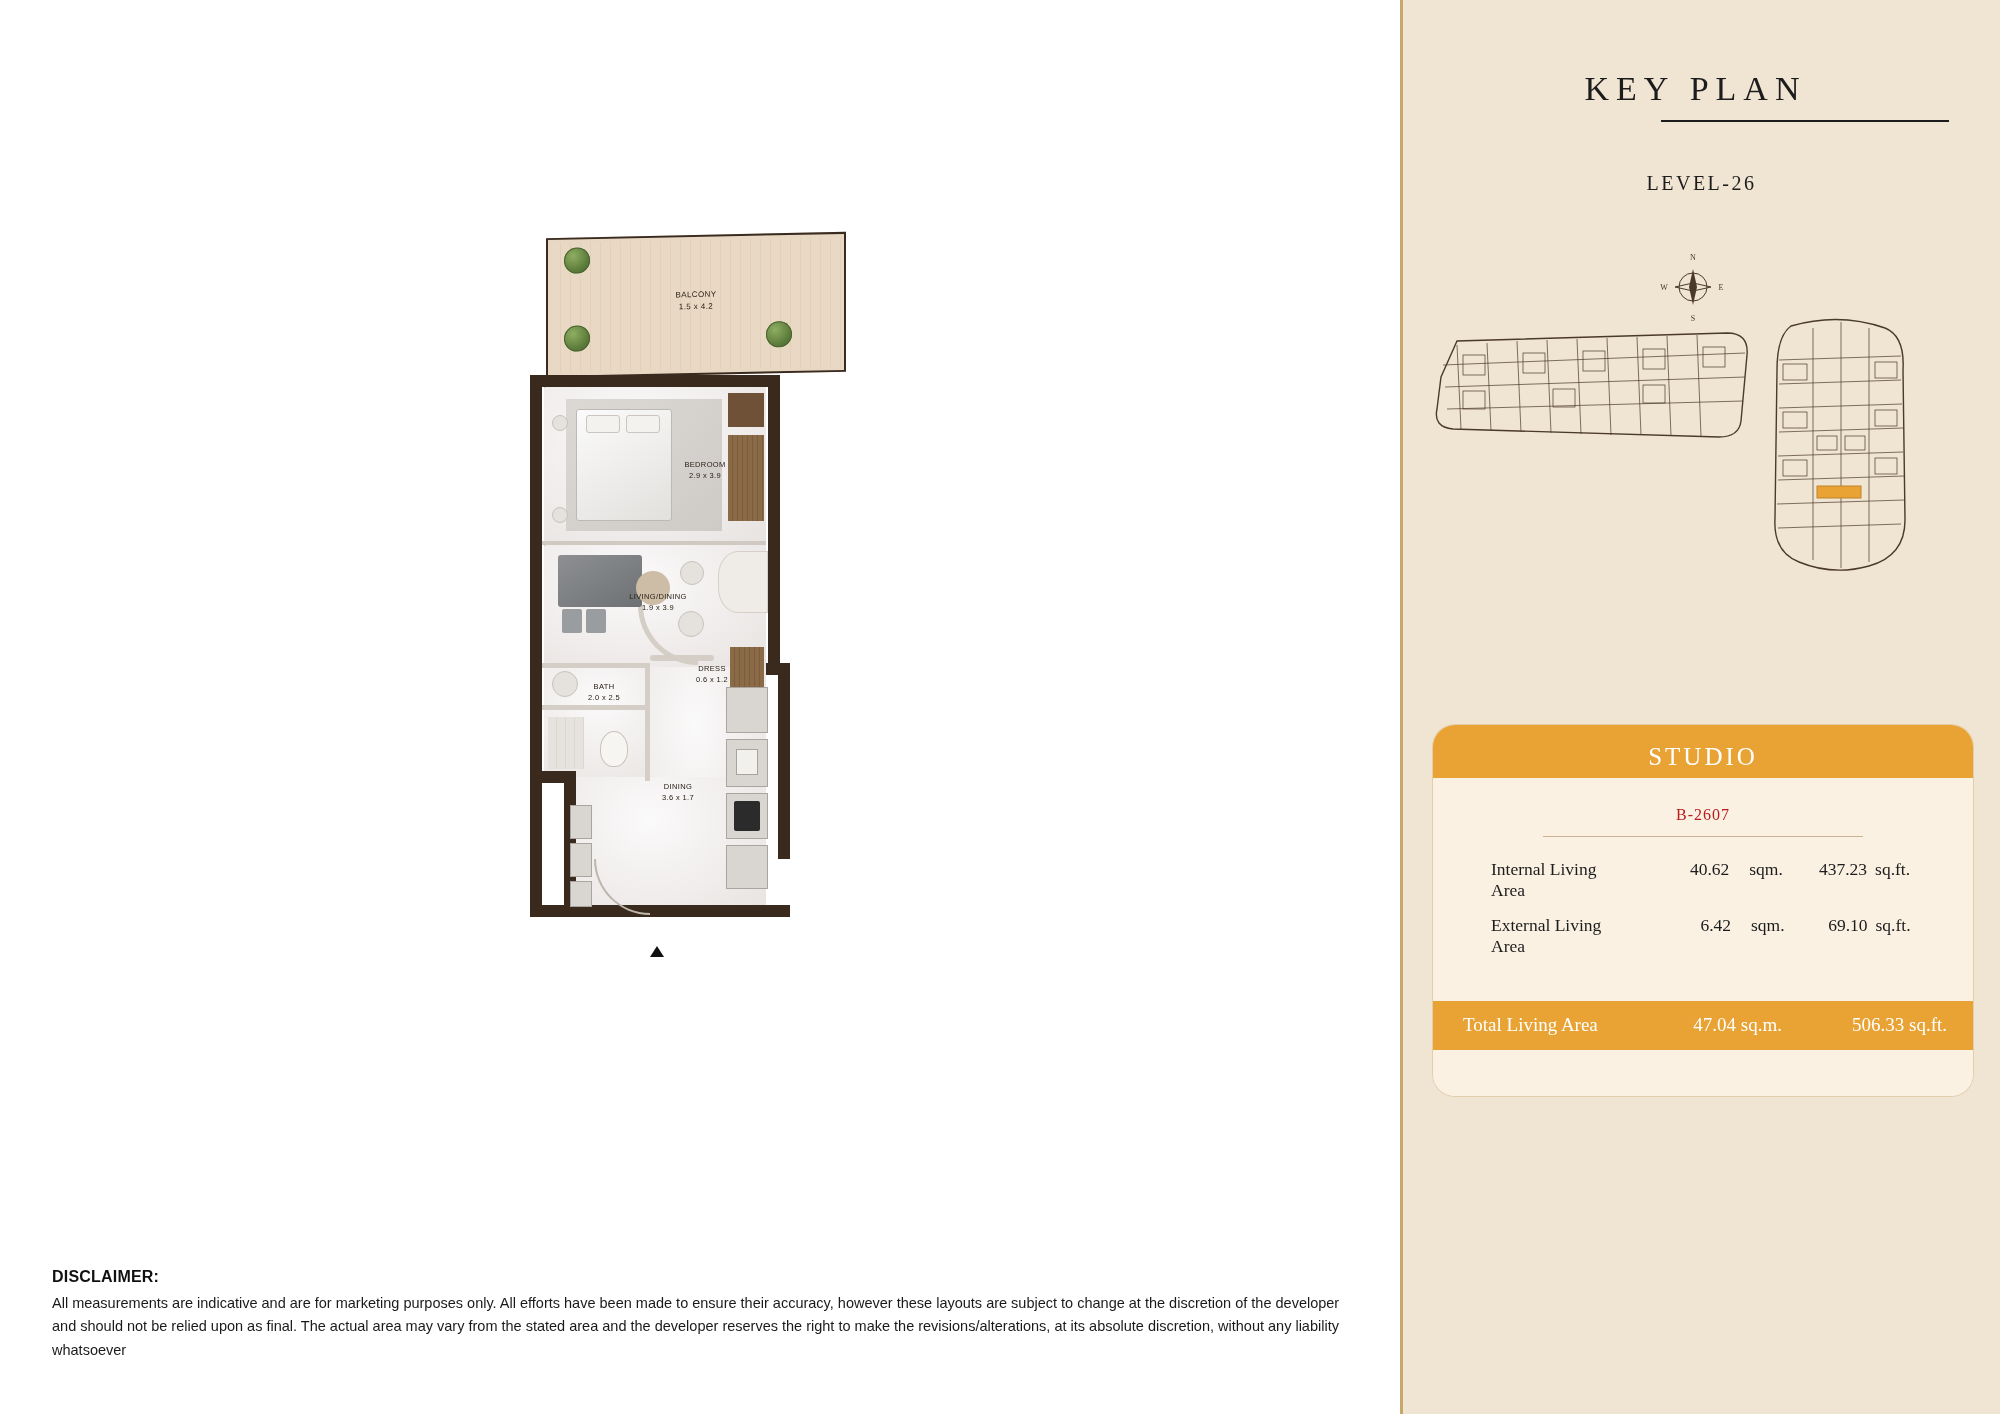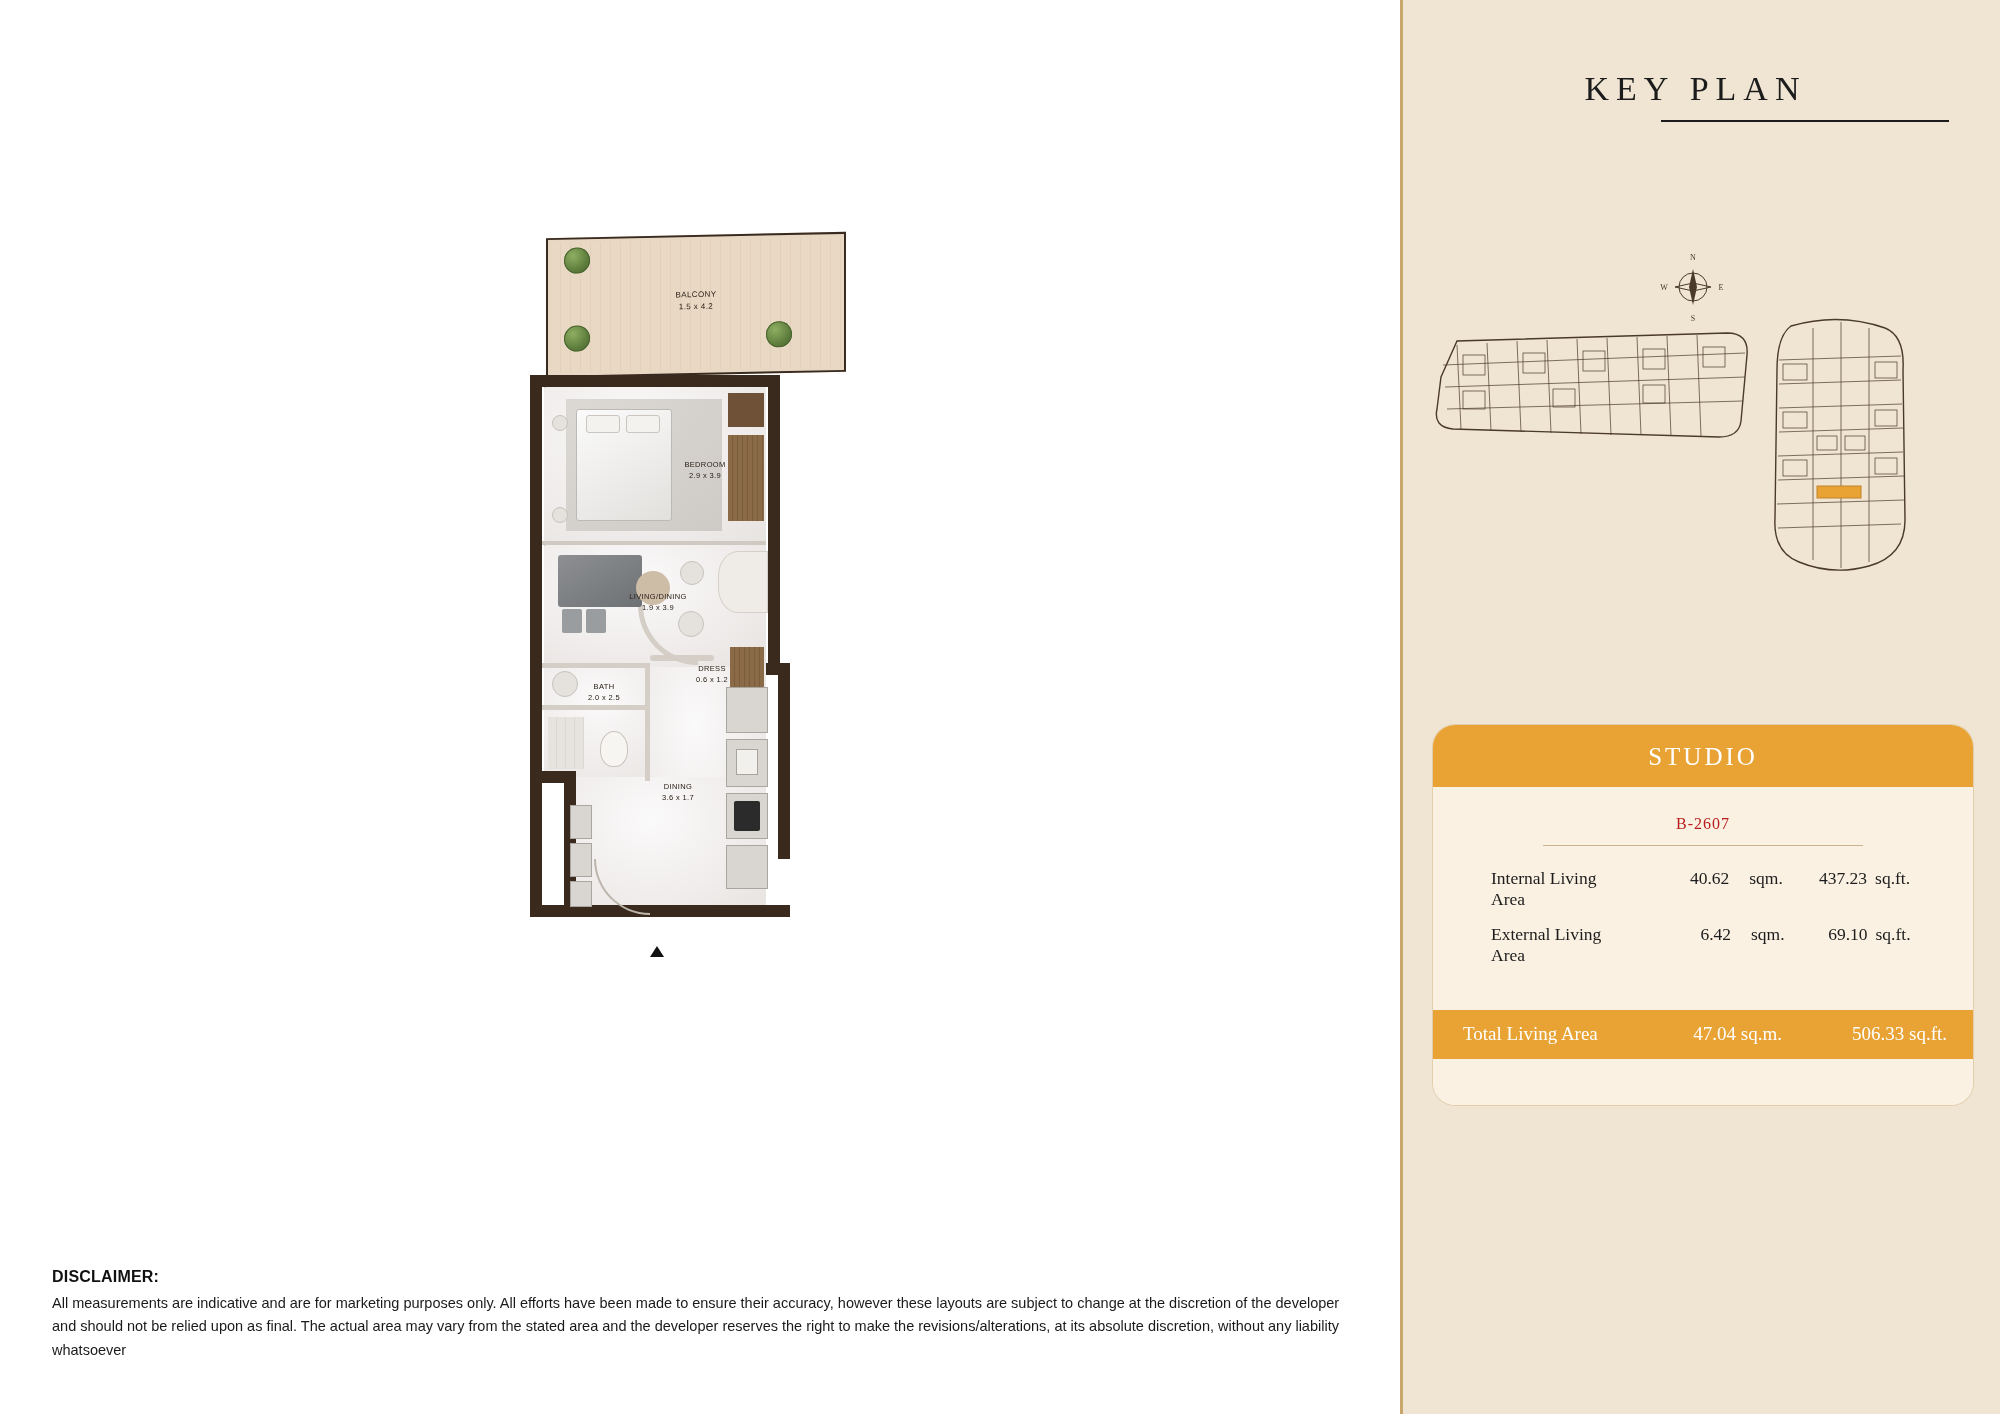--- a/index.html
+++ b/index.html
@@ -166,21 +166,21 @@
     width: 540px;
     border-radius: 22px;
     overflow:hidden;
     background: #faf1e3;
     box-shadow: 0 0 0 1px rgba(201,166,107,.35);
   }
   .card-head {
     background: #e8a334;
     color:#fff;
     text-align:center;
-    padding: 18px 0 16px;
+    padding: 18px 0 7px;
     font-family:"Liberation Serif", serif;
     font-size: 25px;
     letter-spacing: 3px;
   }
   .card-unit {
     text-align:center;
     font-family:"Liberation Serif", serif;
     font-size: 16px;
     letter-spacing:1px;
     color:#b91c1c;
@@ -322,20 +322,21 @@
     <div class="disclaimer">
       <h4>DISCLAIMER:</h4>
       <p>All measurements are indicative and are for marketing purposes only. All efforts have been made to ensure their accuracy, however these layouts are subject to change at the discretion of the developer and should not be relied upon as final. The actual area may vary from the stated area and the developer reserves the right to make the revisions/alterations, at its absolute discretion, without any liability whatsoever</p>
     </div>
   </div>
 
   <div class="right">
 
     <div class="kp-title">KEY PLAN</div>
     <div class="kp-rule"></div>
+    <div class="kp-level">LEVEL-26</div>
 
     <svg style="position:absolute; left:250px; top:245px;" width="80" height="80" viewBox="0 0 80 80">
       <circle cx="40" cy="42" r="14" fill="none" stroke="#4a3a28" stroke-width="1"></circle>
       <polygon points="40,24 44,42 40,60 36,42" fill="#4a3a28"></polygon>
       <polygon points="22,42 40,38 58,42 40,46" fill="none" stroke="#4a3a28" stroke-width="1"></polygon>
       <text x="40" y="15" font-size="8" fill="#4a3a28" text-anchor="middle" font-family="Liberation Serif, serif">N</text>
       <text x="68" y="45" font-size="8" fill="#4a3a28" text-anchor="middle" font-family="Liberation Serif, serif">E</text>
       <text x="40" y="76" font-size="8" fill="#4a3a28" text-anchor="middle" font-family="Liberation Serif, serif">S</text>
       <text x="11" y="45" font-size="8" fill="#4a3a28" text-anchor="middle" font-family="Liberation Serif, serif">W</text>
     </svg>

